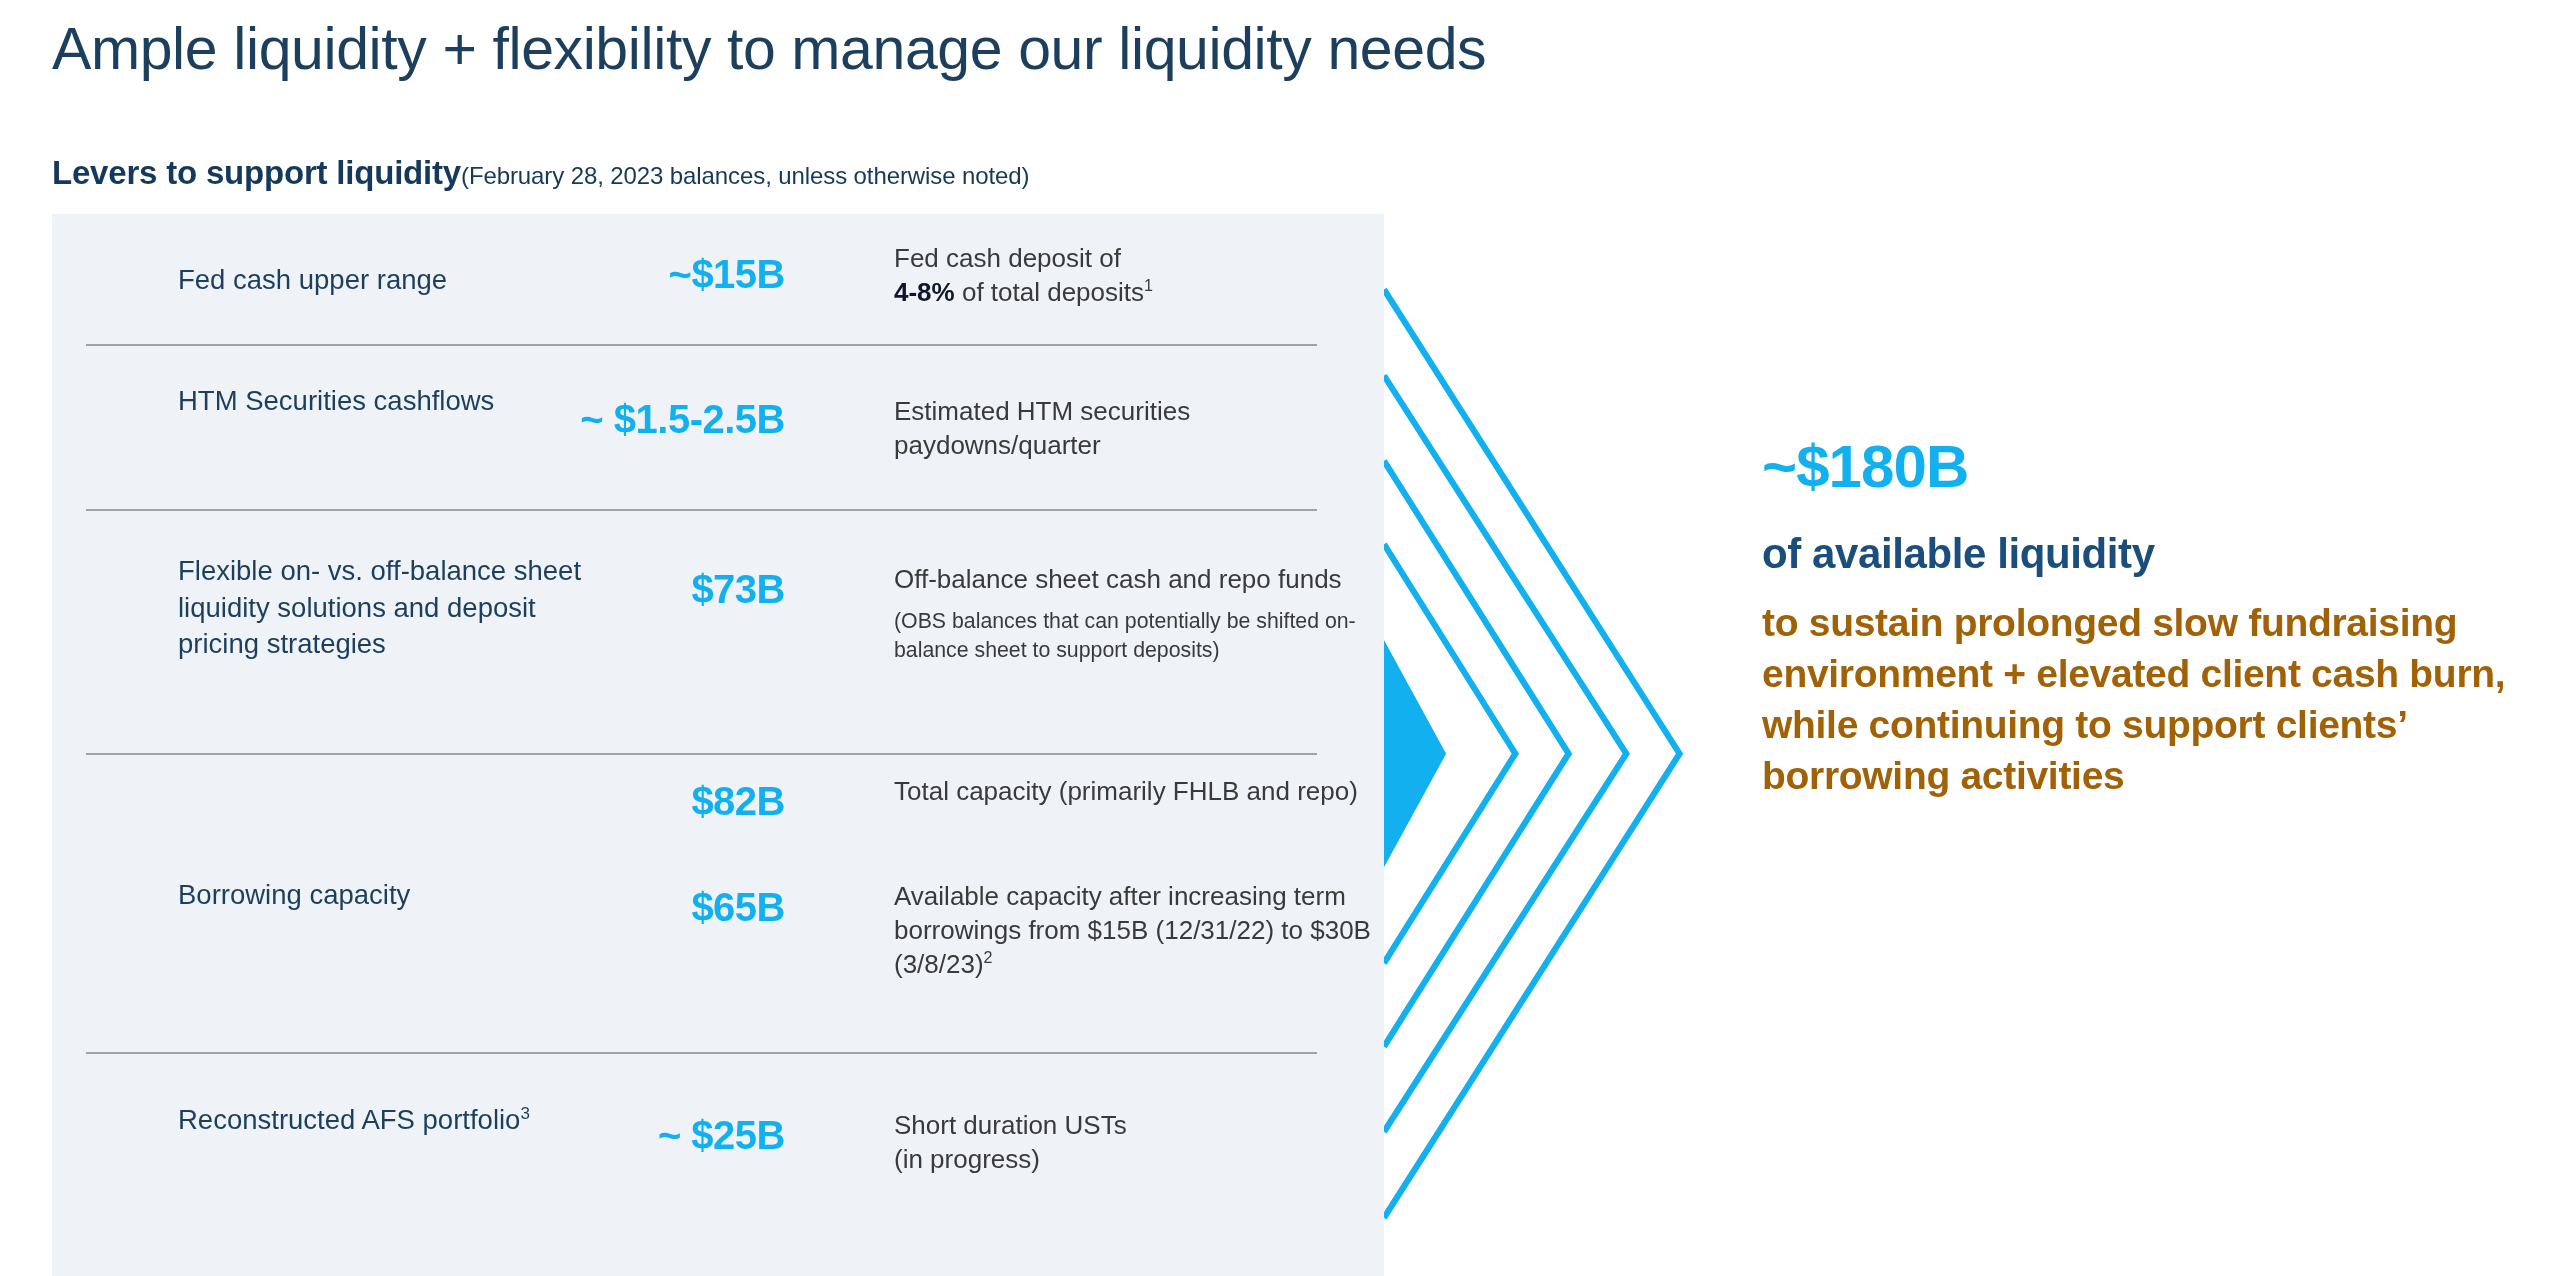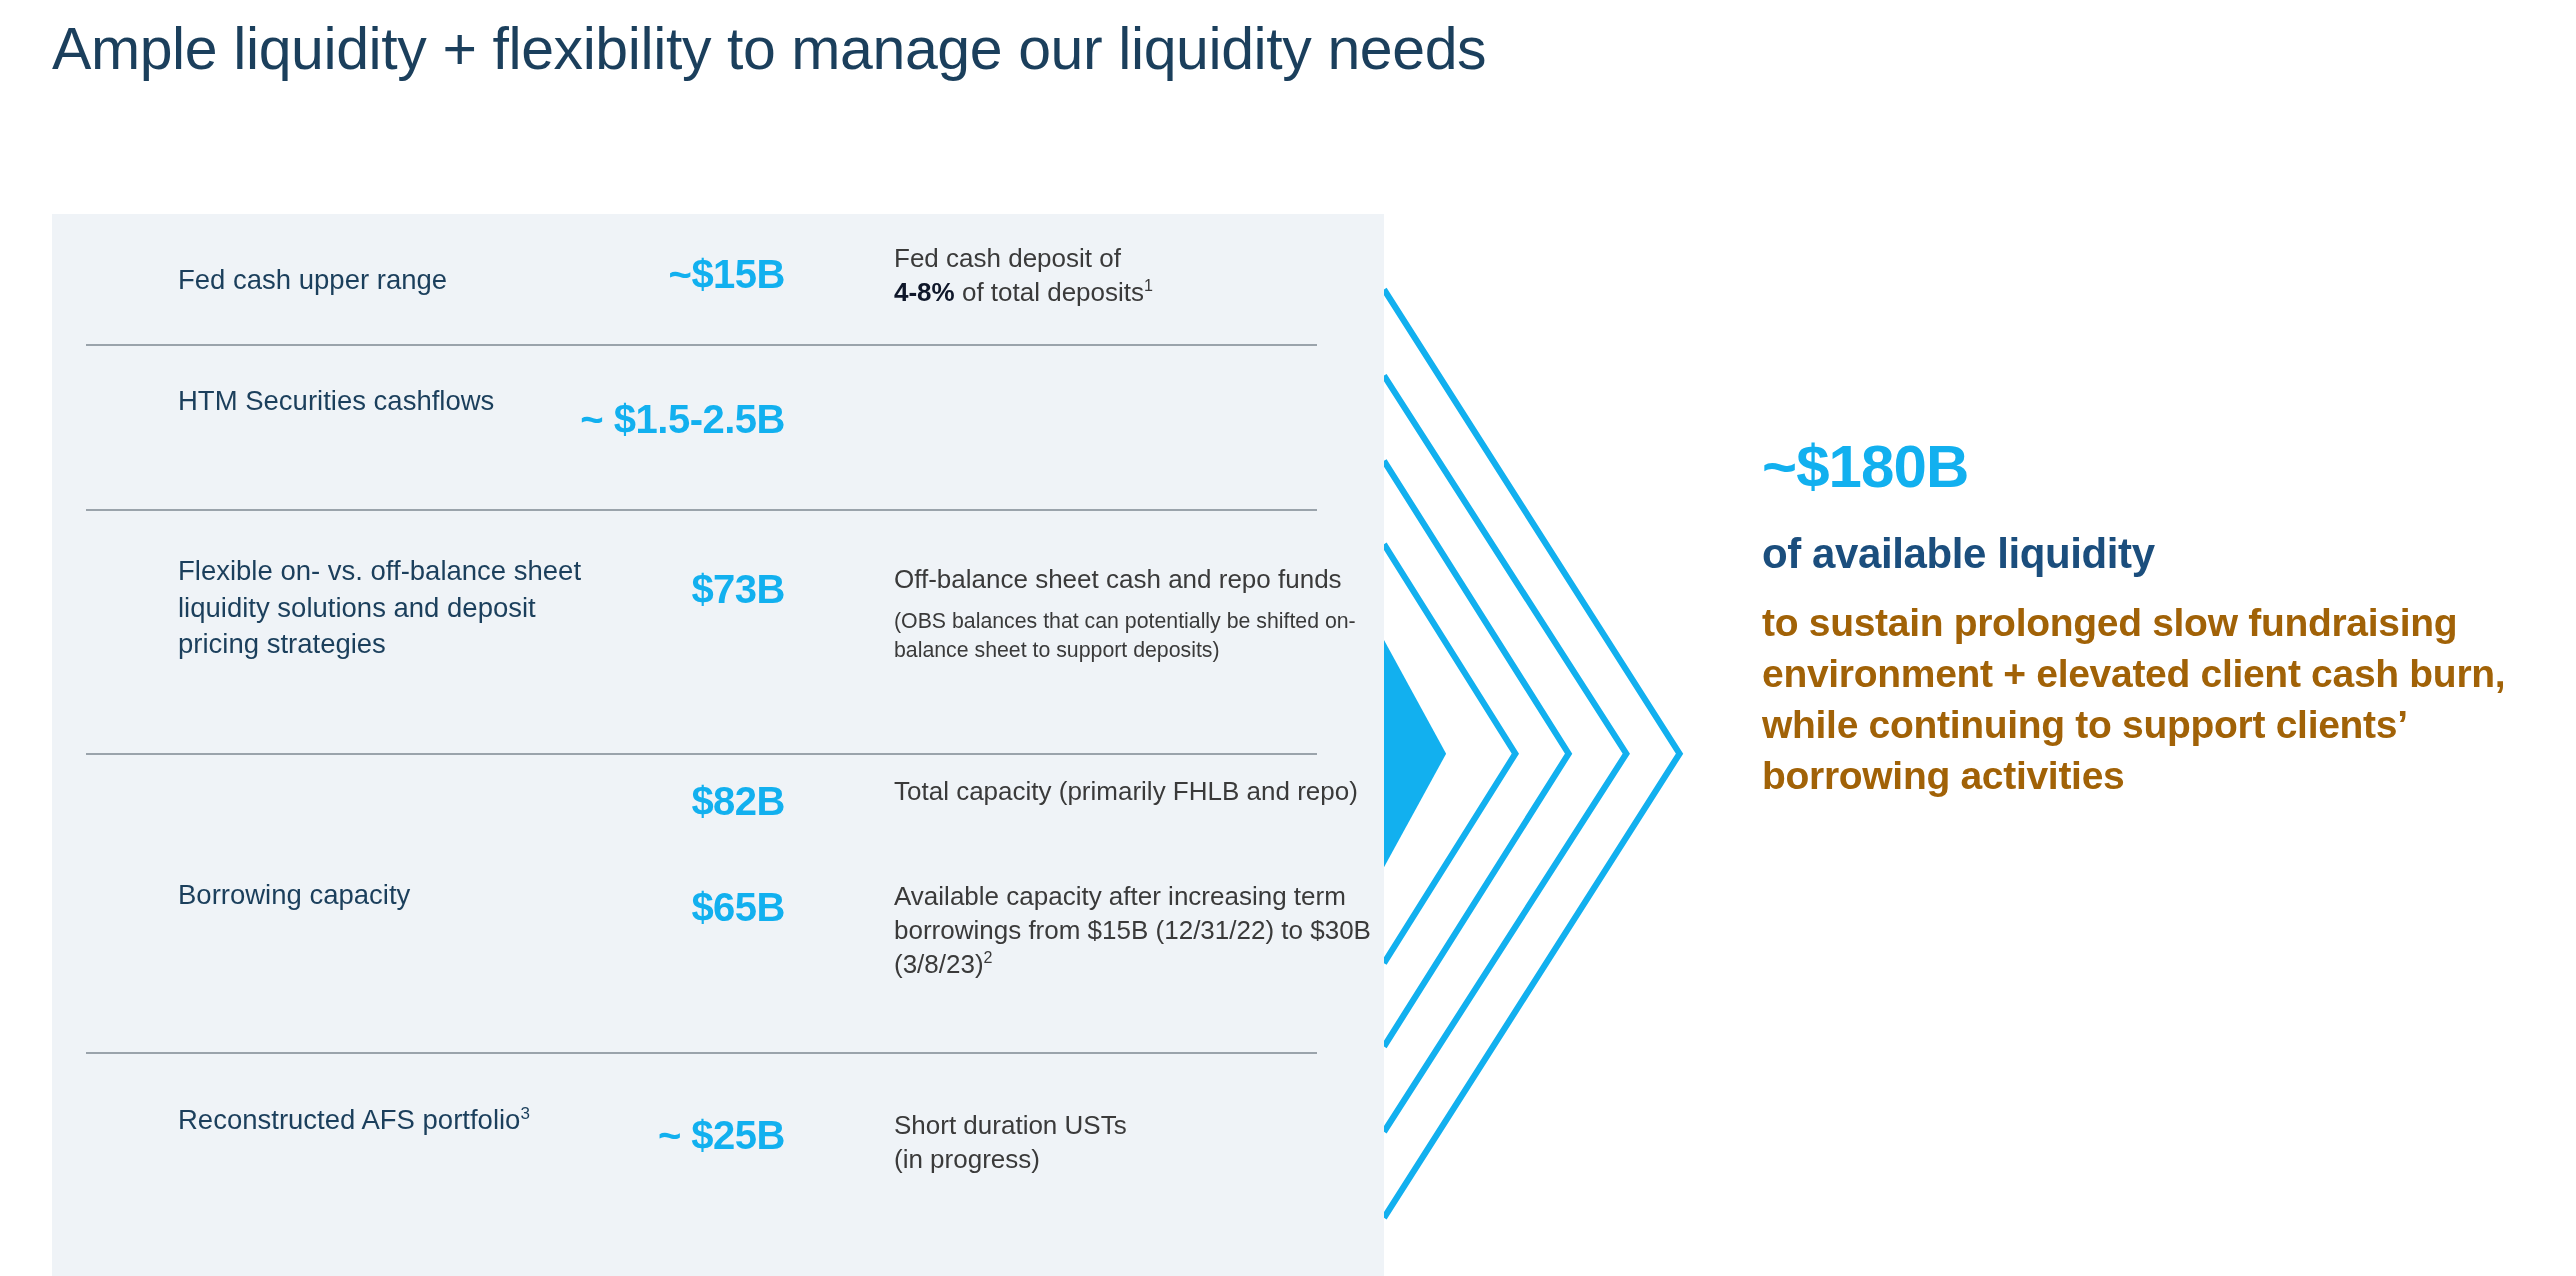--- a/index.html
+++ b/index.html
@@ -175,38 +175,44 @@
     letter-spacing: -0.3px;
   }
 </style>
 </head>
 <body>
 
 <div class="slide">
 
   <div class="slide-title">Ample liquidity + flexibility to manage our liquidity needs</div>
 
+  <div class="subhead">
+    <span class="subhead-strong">Levers to support liquidity</span><span class="subhead-note">(February 28, 2023 balances, unless otherwise noted)</span>
+  </div>
 
   <div class="panel">
     <div class="rows">
 
       <div class="row" style="top:0px; height:132px;">
         <div class="cell-label">Fed cash upper range</div>
         <div class="cell-amount" style="left:498px; width:235px; top:38px;">~$15B</div>
         <div class="cell-desc" style="top:28.4px;">
           <div class="desc-main">
             <span>Fed cash deposit of</span><br>
             <span class="hl-blue">4-8%</span><span> of total deposits</span><sup>1</sup>
           </div>
         </div>
       </div>
 
       <div class="row" style="top:132px; height:165px;">
         <div class="cell-label" style="top:37px;">HTM Securities cashflows</div>
         <div class="cell-amount" style="left:418px; width:315px; top:51px;">~ $1.5-2.5B</div>
+        <div class="cell-desc" style="top:49px;">
+          <div class="desc-main">Estimated HTM securities paydowns/quarter</div>
+        </div>
       </div>
 
       <div class="row" style="top:297px; height:244px;">
         <div class="cell-label" style="top:42px; width:409px;">Flexible on- vs. off-balance sheet liquidity solutions and deposit pricing strategies</div>
         <div class="cell-amount" style="left:498px; width:235px; top:56px;">$73B</div>
         <div class="cell-desc" style="top:52px;">
           <div class="desc-main">Off-balance sheet cash and repo funds</div>
           <div class="desc-sub">(OBS balances that can potentially be shifted on-balance sheet to support deposits)</div>
         </div>
       </div>

